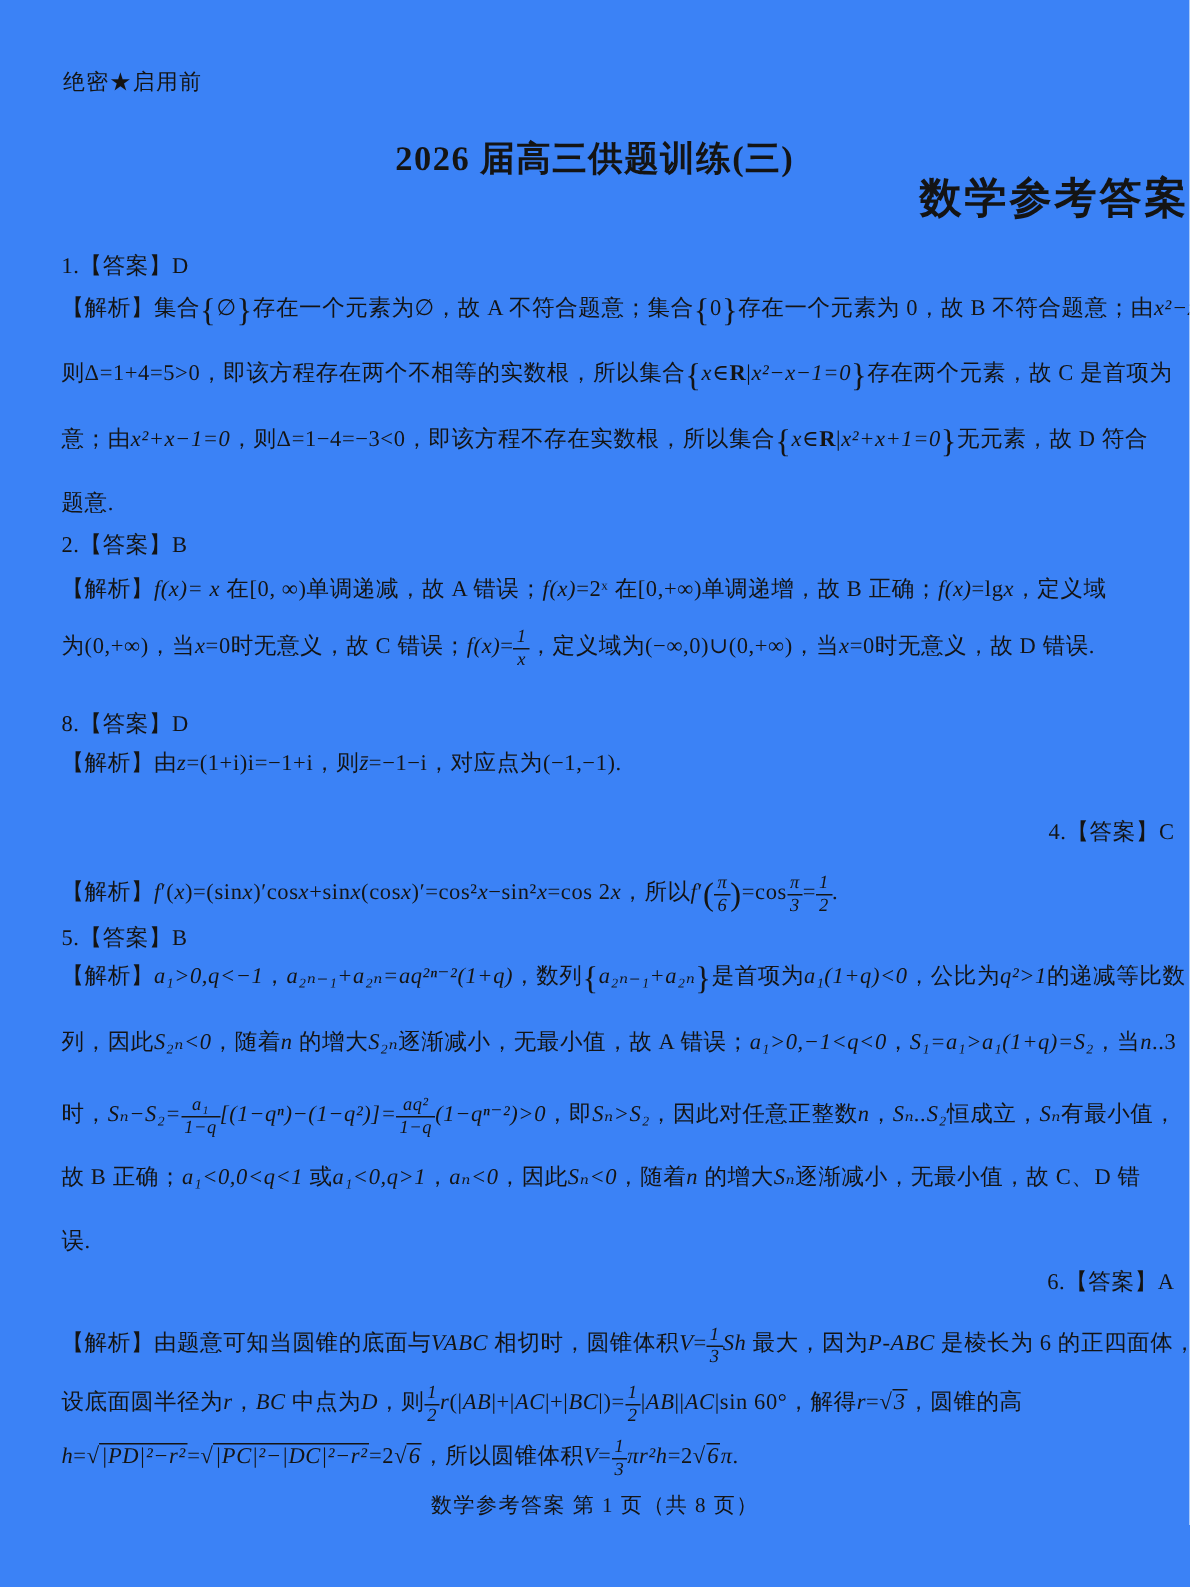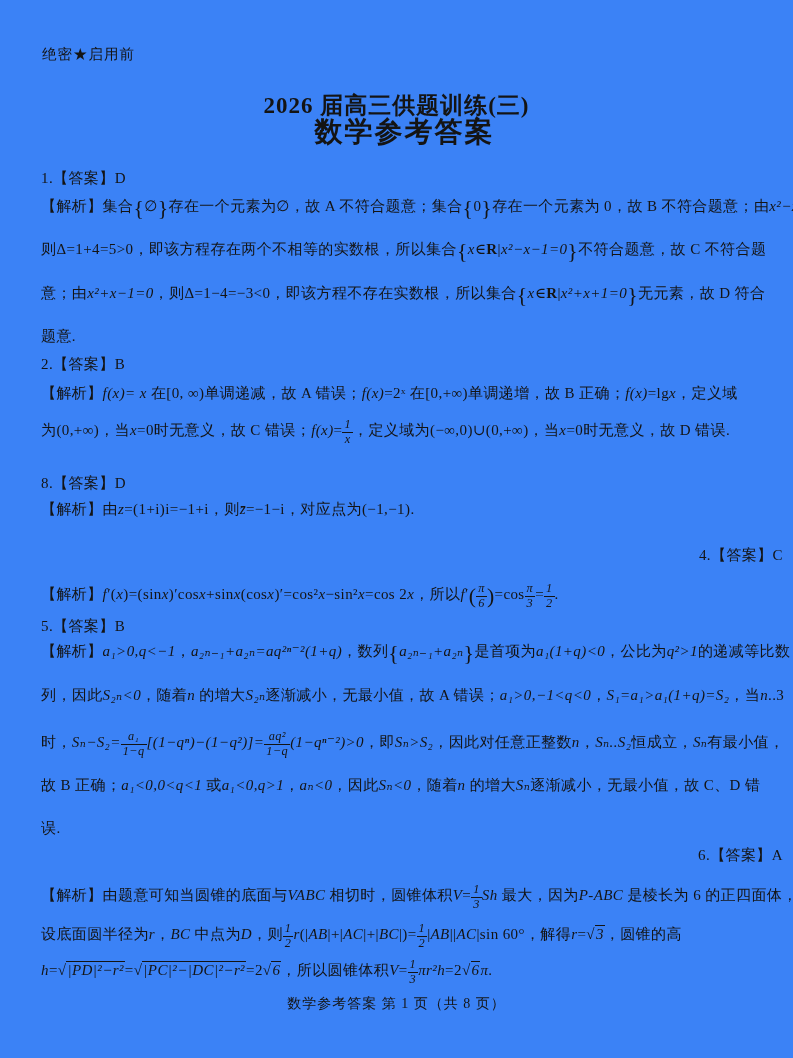--- a/index.html
+++ b/index.html
@@ -4,21 +4,21 @@
 <style>
   html,body{margin:0;padding:0;background:#ffffff;}
   .page{
     position:relative;width:793px;height:1058px;background:#3b82f6;
     font-family:"Liberation Serif","DejaVu Serif",serif;color:#141414;
     overflow:hidden;
   }
   .security{position:absolute;top:45px;left:42px;font-size:14.5px;letter-spacing:1px;}
   .t1{position:absolute;top:74px;left:0;right:0;margin:16px;text-align:center;
       font-size:23px;font-weight:bold;letter-spacing:1px;}
-  .t2{position:absolute;top:113px;left:0;right:0;margin:0;text-align:center;
+  .t2{position:absolute;top:113px;left:0;right:0;margin:0;text-align:right;
       font-size:28px;font-weight:bold;letter-spacing:2px;padding-left:16px;}
   .line{position:absolute;left:41px;right:10px;font-size:15px;letter-spacing:0.4px;
         white-space:nowrap;line-height:1.25;}
   .up{font-style:normal;}
   .mi{font-style:italic;}
   .bd{font-weight:bold;}
   .big{font-size:1.45em;vertical-align:-0.18em;line-height:1;}
   .frac{display:inline-block;vertical-align:-0.62em;text-align:center;
         font-size:0.82em;line-height:1.12;font-style:italic;}
   .frac .num{display:block;border-bottom:1px solid #141414;padding:0 2px;}
@@ -32,21 +32,21 @@
 </head>
 <body>
 
 <div class="page">
   <div class="security">绝密★启用前</div>
   <h1 class="t1">2026 届高三供题训练(三)</h1>
   <h2 class="t2">数学参考答案</h2>
   <div id="content">
       <div class="line" style="top: 169px;">1.【答案】D</div>
       <div class="line" style="top: 197px;"><span class="up">【解析】集合</span><span class="big">{</span><span class="up">∅</span><span class="big">}</span><span class="up">存在一个元素为∅，故 A 不符合题意；集合</span><span class="big">{</span><span class="up">0</span><span class="big">}</span><span class="up">存在一个元素为 0，故 B 不符合题意；由</span><span class="mi">x²−x−1=0</span></div>
-      <div class="line" style="top: 240px;"><span class="up">则Δ=1+4=5&gt;0，即该方程存在两个不相等的实数根，所以集合</span><span class="big">{</span><span class="mi">x</span><span class="up">∈</span><span class="bd">R</span><span class="up">|</span><span class="mi">x²−x−1=0</span><span class="big">}</span><span class="up">不符合题意，故 C 不符合题</span></div>
+      <div class="line" style="top: 240px;"><span class="up">则Δ=1+4=5&gt;0，即该方程存在两个不相等的实数根，所以集合</span><span class="big">{</span><span class="mi">x</span><span class="up">∈</span><span class="bd">R</span><span class="up">|</span><span class="mi">x²−x−1=0</span><span class="big">}</span><span class="up">存在两个元素，故 C 是首项为</span></div>
       <div class="line" style="top: 284px;"><span class="up">意；由</span><span class="mi">x²+x−1=0</span><span class="up">，则Δ=1−4=−3&lt;0，即该方程不存在实数根，所以集合</span><span class="big">{</span><span class="mi">x</span><span class="up">∈</span><span class="bd">R</span><span class="up">|</span><span class="mi">x²+x+1=0</span><span class="big">}</span><span class="up">无元素，故 D 符合</span></div>
       <div class="line" style="top: 327px;"><span class="up">题意.</span></div>
       <div class="line" style="top: 355px;">2.【答案】B</div>
       <div class="line" style="top: 384px; font-family: Liberation Serif, serif;"><span class="up">【解析】</span><span class="mi">f(x)= x</span><span class="up"> 在[0, ∞)单调递减，故 A 错误；</span><span class="mi">f(x)</span><span class="up">=2ˣ 在[0,+∞)单调递增，故 B 正确；</span><span class="mi">f(x)</span><span class="up">=lg</span><span class="mi">x</span><span class="up">，定义域</span></div>
       <div class="line" style="top: 418px;"><span class="up">为(0,+∞)，当</span><span class="mi">x</span><span class="up">=0时无意义，故 C 错误；</span><span class="mi">f(x)</span><span class="up">=</span><span class="frac"><span class="num">1</span><span class="den">x</span></span><span class="up">，定义域为(−∞,0)∪(0,+∞)，当</span><span class="mi">x</span><span class="up">=0时无意义，故 D 错误.</span></div>
       <div class="line" style="top: 474px;">8.【答案】D</div>
       <div class="line" style="top: 500px;"><span class="up">【解析】由</span><span class="mi">z</span><span class="up">=(1+i)i=−1+i，则</span><span class="mi">z̄</span><span class="up">=−1−i，对应点为(−1,−1).</span></div>
       <div class="line" style="top: 546px; text-align: right;">4.【答案】C</div>
       <div class="line" style="top: 582px;"><span class="up">【解析】</span><span class="mi">f</span><span class="up">′(</span><span class="mi">x</span><span class="up">)=(sin</span><span class="mi">x</span><span class="up">)′cos</span><span class="mi">x</span><span class="up">+sin</span><span class="mi">x</span><span class="up">(cos</span><span class="mi">x</span><span class="up">)′=cos²</span><span class="mi">x</span><span class="up">−sin²</span><span class="mi">x</span><span class="up">=cos 2</span><span class="mi">x</span><span class="up">，所以</span><span class="mi">f</span><span class="up">′</span><span class="big">(</span><span class="frac"><span class="num">π</span><span class="den">6</span></span><span class="big">)</span><span class="up">=cos</span><span class="frac"><span class="num">π</span><span class="den">3</span></span><span class="up">=</span><span class="frac"><span class="num">1</span><span class="den">2</span></span><span class="up">.</span></div>
       <div class="line" style="top: 617px;">5.【答案】B</div>

